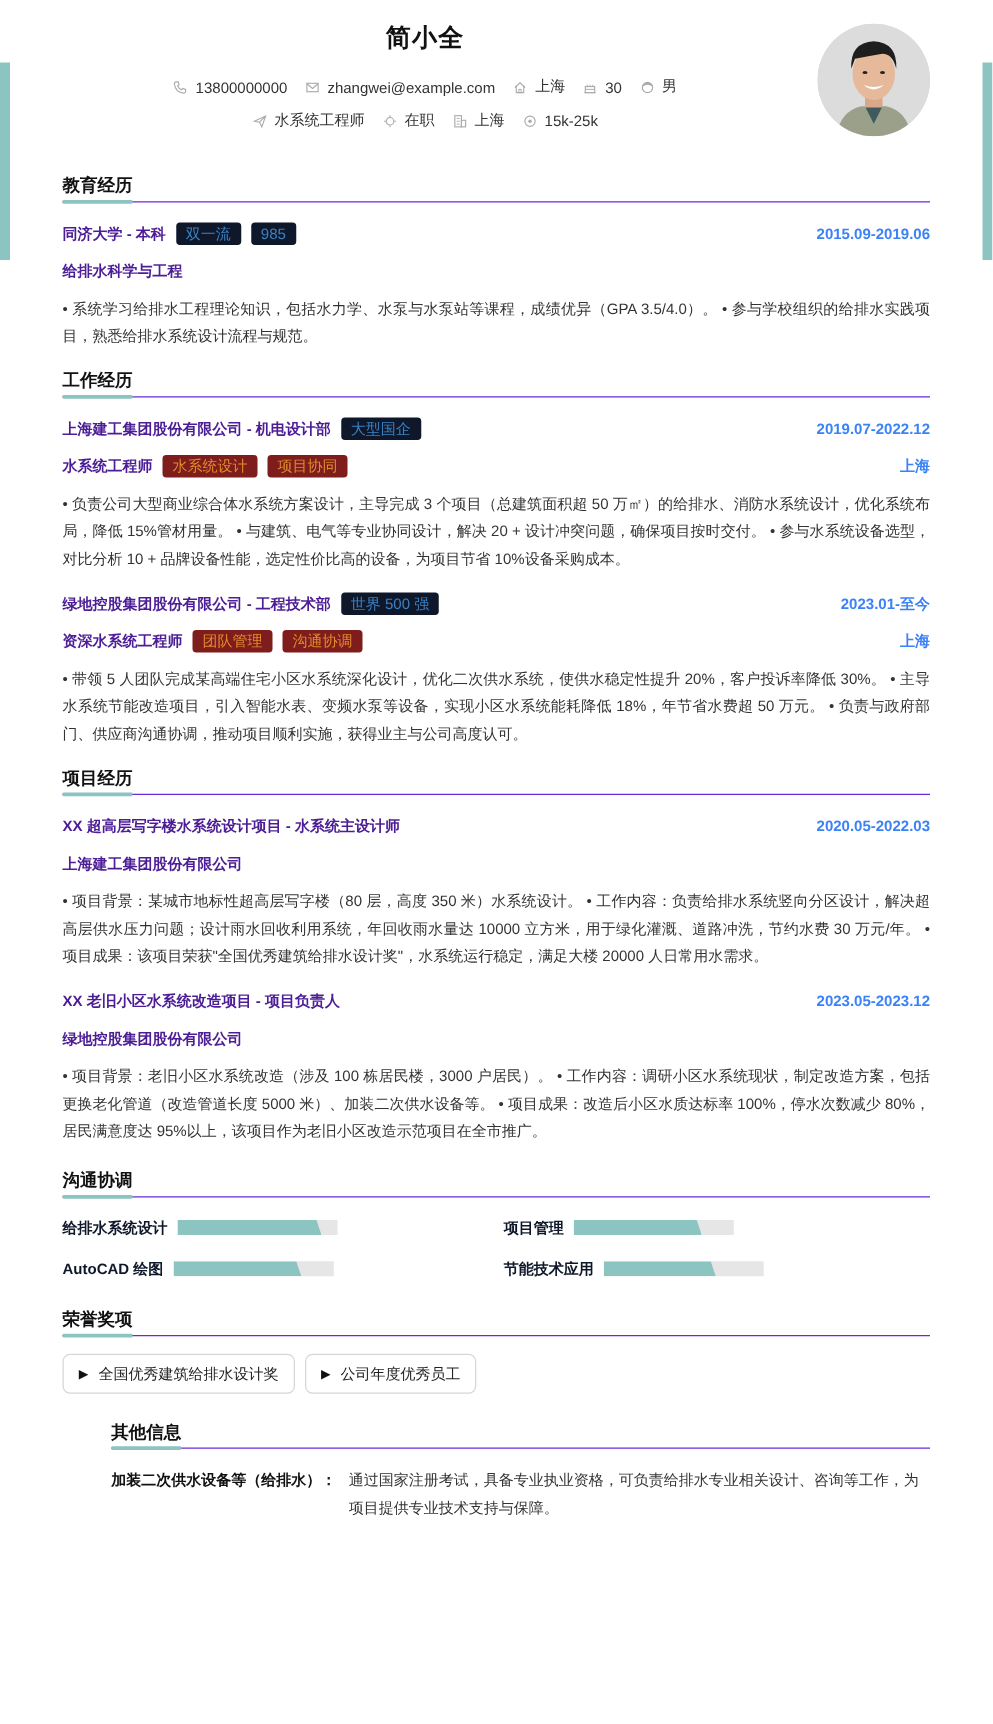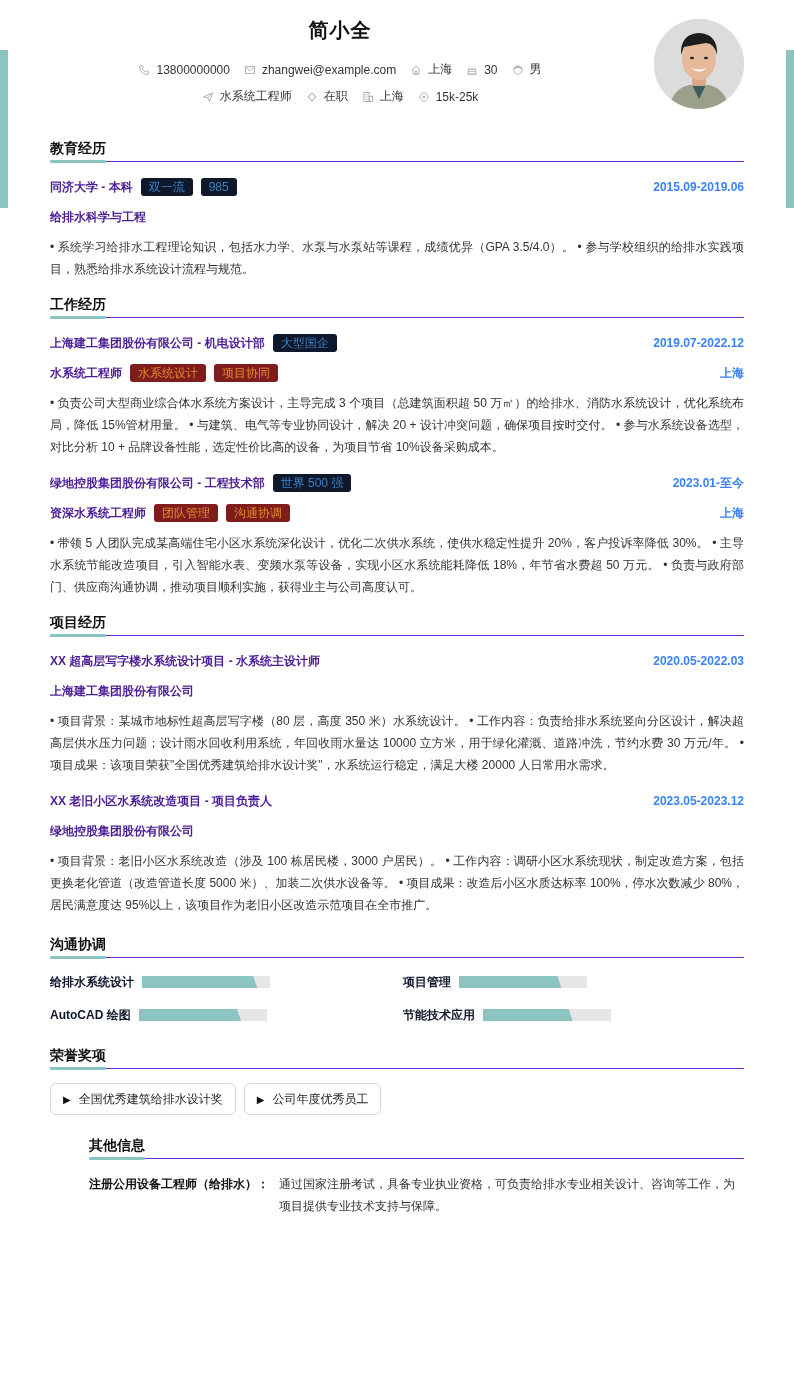--- a/index.html
+++ b/index.html
@@ -307,19 +307,19 @@
       </div>
     </div>
   </div>
 
   <div class="section" style="margin-top:20px;margin-left:39px;">
     <div class="section-head">
       <div class="section-title">其他信息</div>
       <div class="section-accent"></div>
     </div>
     <div class="other-row" style="margin-top:4px;">
-      <span class="other-label">注册公用设备工程师（给排水）</span>
+      <span class="other-label">加装二次供水设备等（给排水）</span>
       <span class="other-sep">：</span>
       <span class="other-text">通过国家注册考试，具备专业执业资格，可负责给排水专业相关设计、咨询等工作，为项目提供专业技术支持与保障。</span>
     </div>
   </div>
 
 </div>
 
 </body></html>

